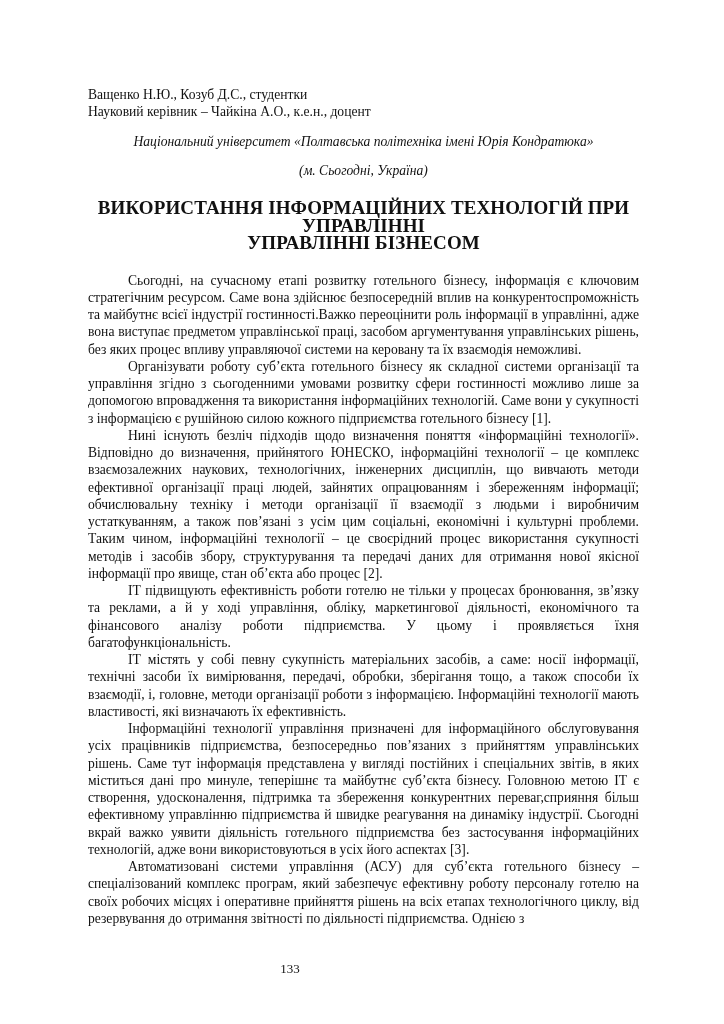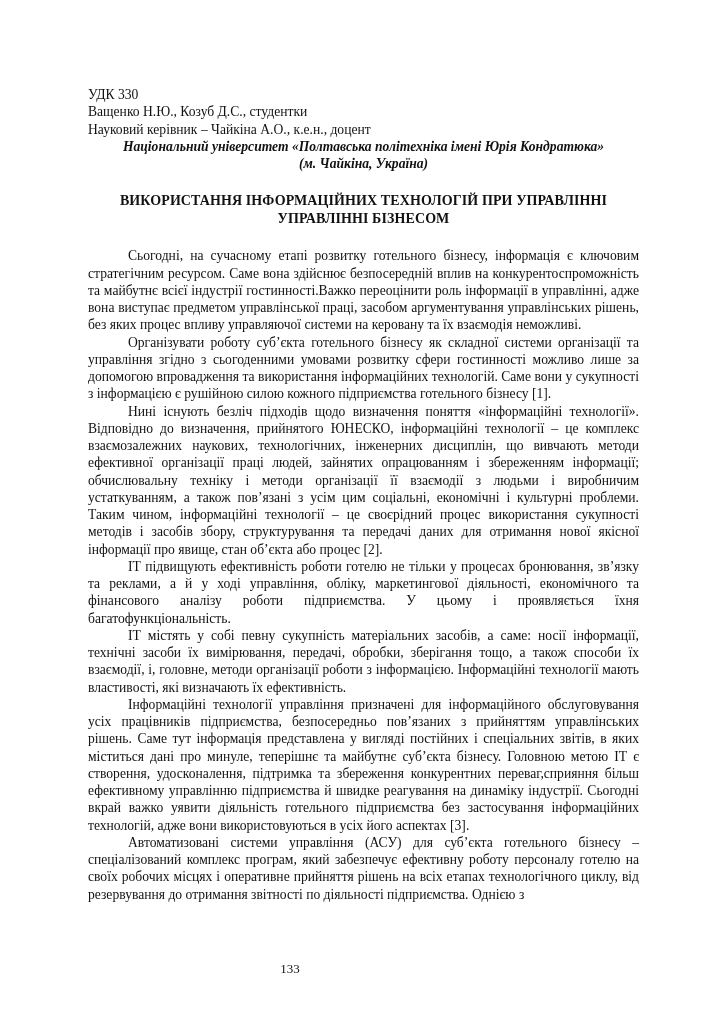--- a/index.html
+++ b/index.html
@@ -8,45 +8,44 @@
     position: absolute; left: 0; top: 0; width: 724px; height: 1024px;
     background: #ffffff; color: #111111;
     font-family: "Liberation Serif", "DejaVu Serif", serif;
   }
   .content {
     position: absolute; left: 88px; top: 86px; width: 551px;
     font-size: 13.6px; line-height: 17.25px;
   }
   .udk { margin: 0; text-align: left; }
   .author-line { margin: 0; text-align: left; }
-  .affil { margin: 0; text-align: center; font-style: italic; font-weight: bold; }
+  .affil { margin: 12px; text-align: center; font-style: italic; }
   .title {
     margin: 20px 0 0 0; text-align: center; font-weight: bold;
-    font-size: 14px; line-height: 17.5px; letter-spacing: 0.1px;
+    font-size: 19px; line-height: 17.5px; letter-spacing: 0.1px;
   }
   .body { margin-top: 20px; }
   .body p {
     margin: 0; text-align: justify; text-indent: 40px;
     hyphens: none;
   }
   .page-number {
     position: absolute; top: 961px; left: 0; width: 580px;
     text-align: center; font-size: 13px;
   }
 </style>
 </head>
 <body>
 
 <div class="page">
   <div class="content">
-    <p class="udk">УДК 330</p>
     <p class="author-line">Ващенко Н.Ю., Козуб Д.С., студентки</p>
     <p class="author-line">Науковий керівник – Чайкіна А.О., к.е.н., доцент</p>
     <p class="affil">Національний університет «Полтавська політехніка імені Юрія Кондратюка»</p>
-    <p class="affil">(м. Чайкіна, Україна)</p>
+    <p class="affil">(м. Сьогодні, Україна)</p>
 
     <div class="title">
       <div>ВИКОРИСТАННЯ ІНФОРМАЦІЙНИХ ТЕХНОЛОГІЙ ПРИ УПРАВЛІННІ</div>
       <div>УПРАВЛІННІ БІЗНЕСОМ</div>
     </div>
 
     <div class="body">
       <p>Сьогодні, на сучасному етапі розвитку готельного бізнесу, інформація є ключовим стратегічним ресурсом. Саме вона здійснює безпосередній вплив на конкурентоспроможність та майбутнє всієї індустрії гостинності.Важко переоцінити роль інформації в управлінні, адже вона виступає предметом управлінської праці, засобом аргументування управлінських рішень, без яких процес впливу управляючої системи на керовану та їх взаємодія неможливі.</p>
       <p>Організувати роботу суб’єкта готельного бізнесу як складної системи організації та управління згідно з сьогоденними умовами розвитку сфери гостинності можливо лише за допомогою впровадження та використання інформаційних технологій. Саме вони у сукупності з інформацією є рушійною силою кожного підприємства готельного бізнесу [1].</p>
       <p>Нині існують безліч підходів щодо визначення поняття «інформаційні технології». Відповідно до визначення, прийнятого ЮНЕСКО, інформаційні технології – це комплекс взаємозалежних наукових, технологічних, інженерних дисциплін, що вивчають методи ефективної організації праці людей, зайнятих опрацюванням і збереженням інформації; обчислювальну техніку і методи організації її взаємодії з людьми і виробничим устаткуванням, а також пов’язані з усім цим соціальні, економічні і культурні проблеми. Таким чином, інформаційні технології – це своєрідний процес використання сукупності методів і засобів збору, структурування та передачі даних для отримання нової якісної інформації про явище, стан об’єкта або процес [2].</p>

